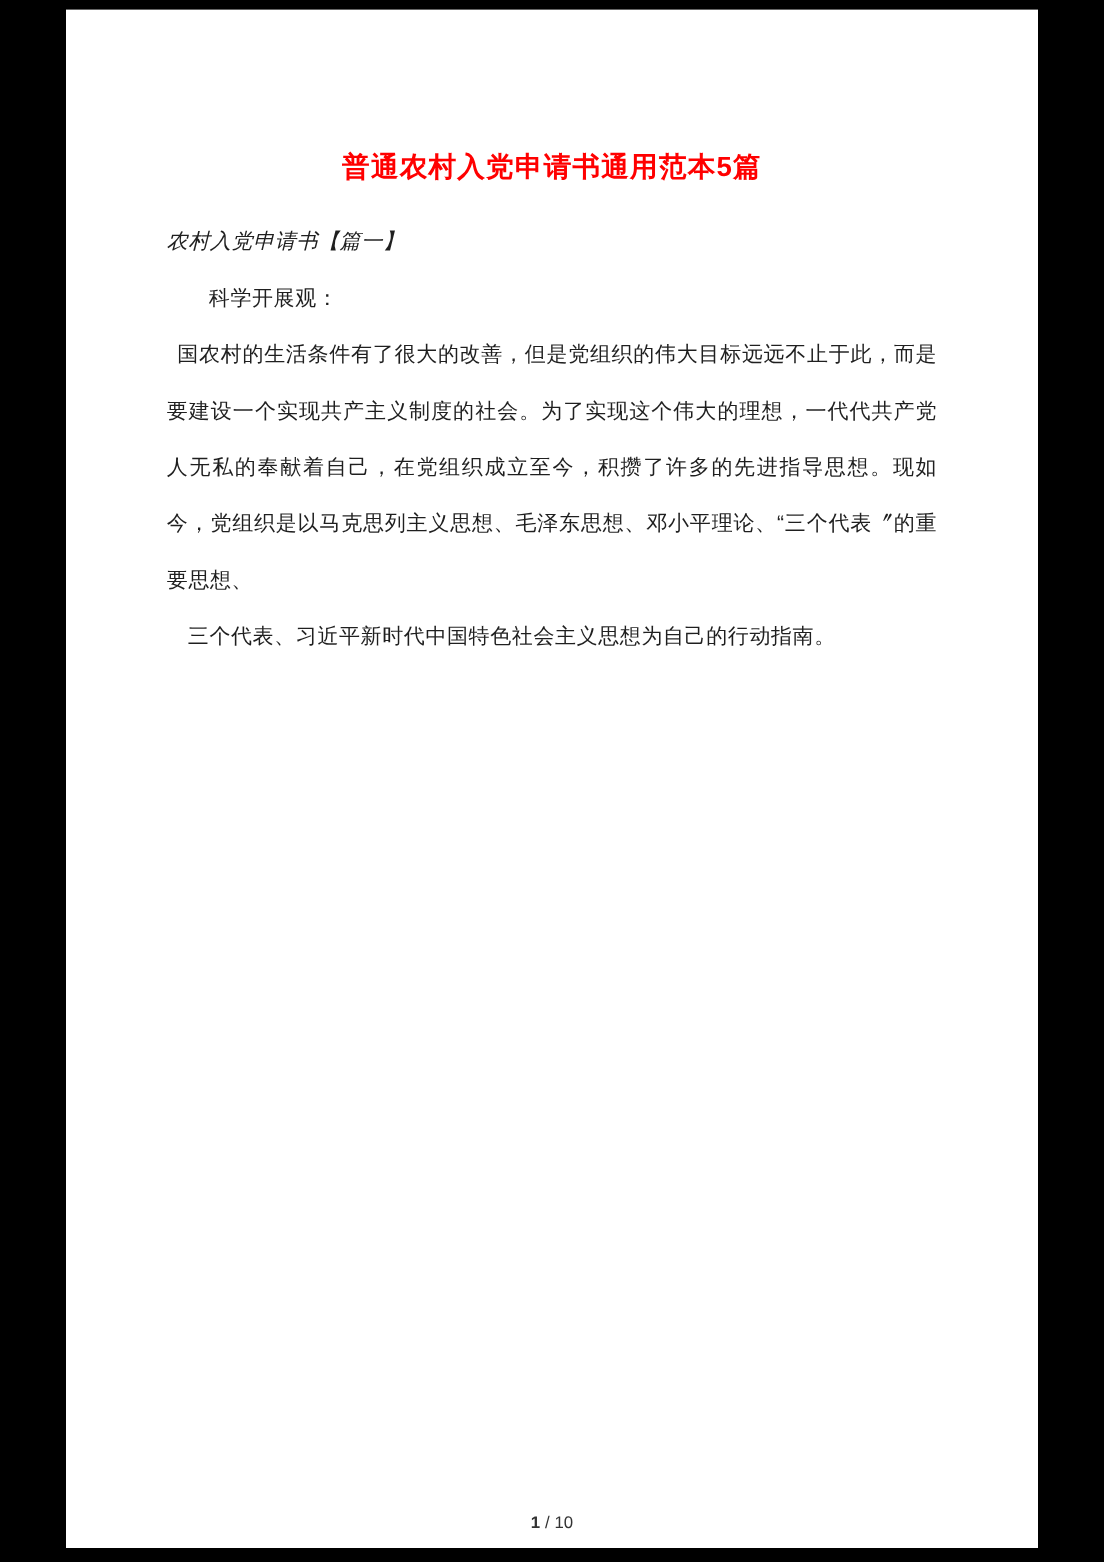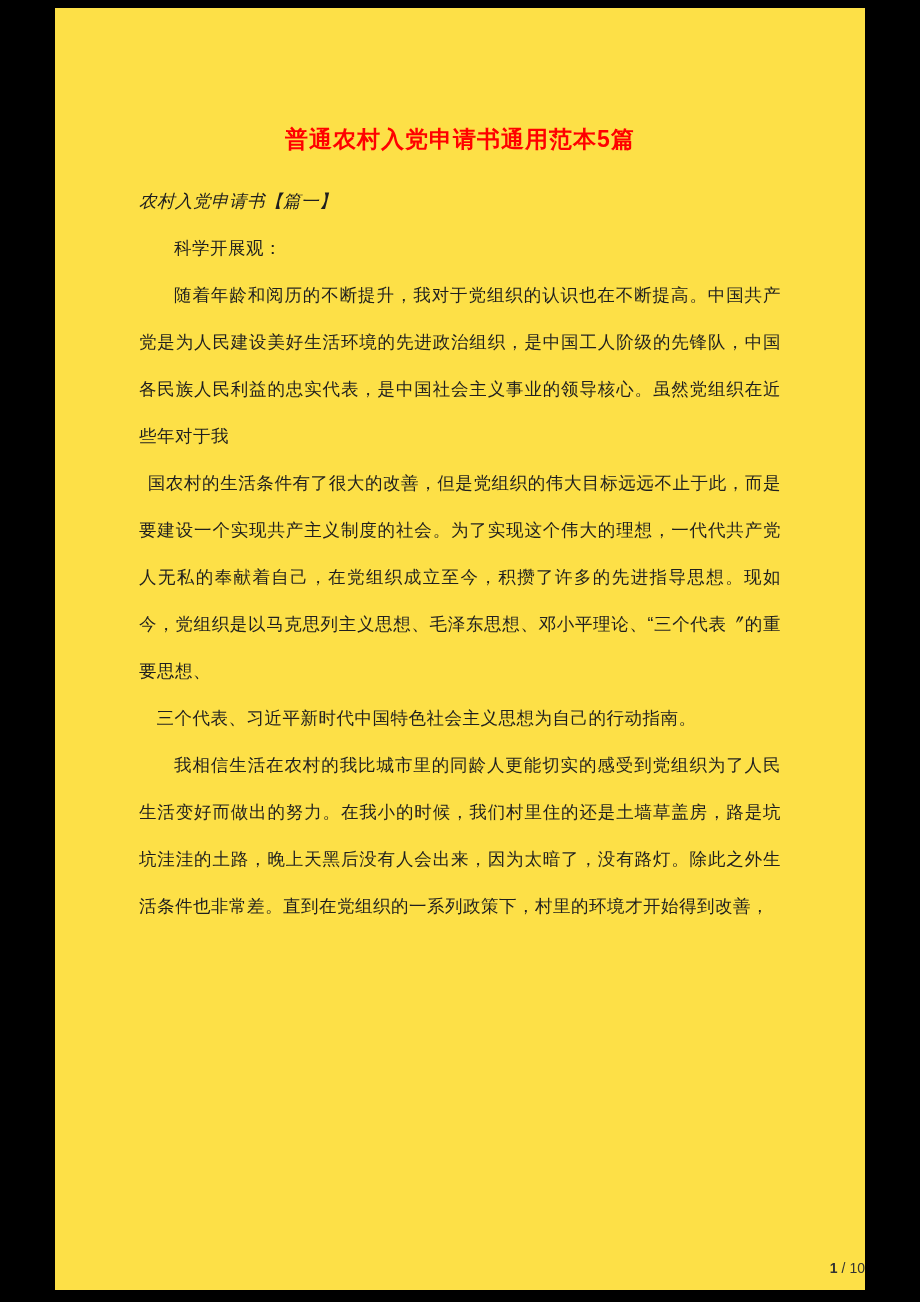--- a/index.html
+++ b/index.html
@@ -12,21 +12,21 @@
     height: 1302px;
     margin: 0 auto;
     background: #000000;
     box-sizing: border-box;
     padding: 8px 55px 12px 55px;
     position: relative;
   }
   .page {
     width: 100%;
     height: 100%;
-    background: #fde047;
+    background: #ffffff;
     box-sizing: border-box;
     padding: 116px 84px 0 84px;
     position: relative;
     font-family: "Liberation Sans", sans-serif;
     color: #1f1f1f;
     overflow: hidden;
   }
   .doc-title {
     margin: 0 0 24px 0;
     text-align: center;
@@ -47,21 +47,21 @@
   }
   .indent-0  { text-indent: 0; font-style: italic; }
   .indent-05 { text-indent: 0.5em; }
   .indent-1  { text-indent: 1em; }
   .indent-2  { text-indent: 2em; }
   .page-footer {
     position: absolute;
     left: 0;
     bottom: 12px;
     width: 100%;
-    text-align: right;
+    text-align: center;
     font-size: 14px;
     color: #333333;
     line-height: 20px;
   }
   .page-footer .current {
     font-weight: bold;
   }
   .page-footer .sep {
     padding: 0 4px;
   }
@@ -69,23 +69,21 @@
 </head>
 <body>
 
 <div class="canvas">
   <div class="page">
     <h1 class="doc-title">普通农村入党申请书通用范本5篇</h1>
 
     <div class="doc-body">
         <p class="para indent-0">农村入党申请书【篇一】</p>
         <p class="para indent-2">科学开展观：</p>
-        <p class="para indent-2">随着年龄和阅历的不断提升，我对于党组织的认识也在不断提高。中国共产党是为人民建设美好生活环境的先进政治组织，是中国工人阶级的先锋队，中国各民族人民利益的忠实代表，是中国社会主义事业的领导核心。虽然党组织在近些年对于我</p>
         <p class="para indent-05">国农村的生活条件有了很大的改善，但是党组织的伟大目标远远不止于此，而是要建设一个实现共产主义制度的社会。为了实现这个伟大的理想，一代代共产党人无私的奉献着自己，在党组织成立至今，积攒了许多的先进指导思想。现如今，党组织是以马克思列主义思想、毛泽东思想、邓小平理论、“三个代表〞的重要思想、</p>
         <p class="para indent-1">三个代表、习近平新时代中国特色社会主义思想为自己的行动指南。</p>
-        <p class="para indent-2">我相信生活在农村的我比城市里的同龄人更能切实的感受到党组织为了人民生活变好而做出的努力。在我小的时候，我们村里住的还是土墙草盖房，路是坑坑洼洼的土路，晚上天黑后没有人会出来，因为太暗了，没有路灯。除此之外生活条件也非常差。直到在党组织的一系列政策下，村里的环境才开始得到改善，</p>
       </div>
 
     <div class="page-footer">
       <span class="current">1</span><span class="sep">/</span><span class="total">10</span>
     </div>
   </div>
 </div>
 
 </body></html>

